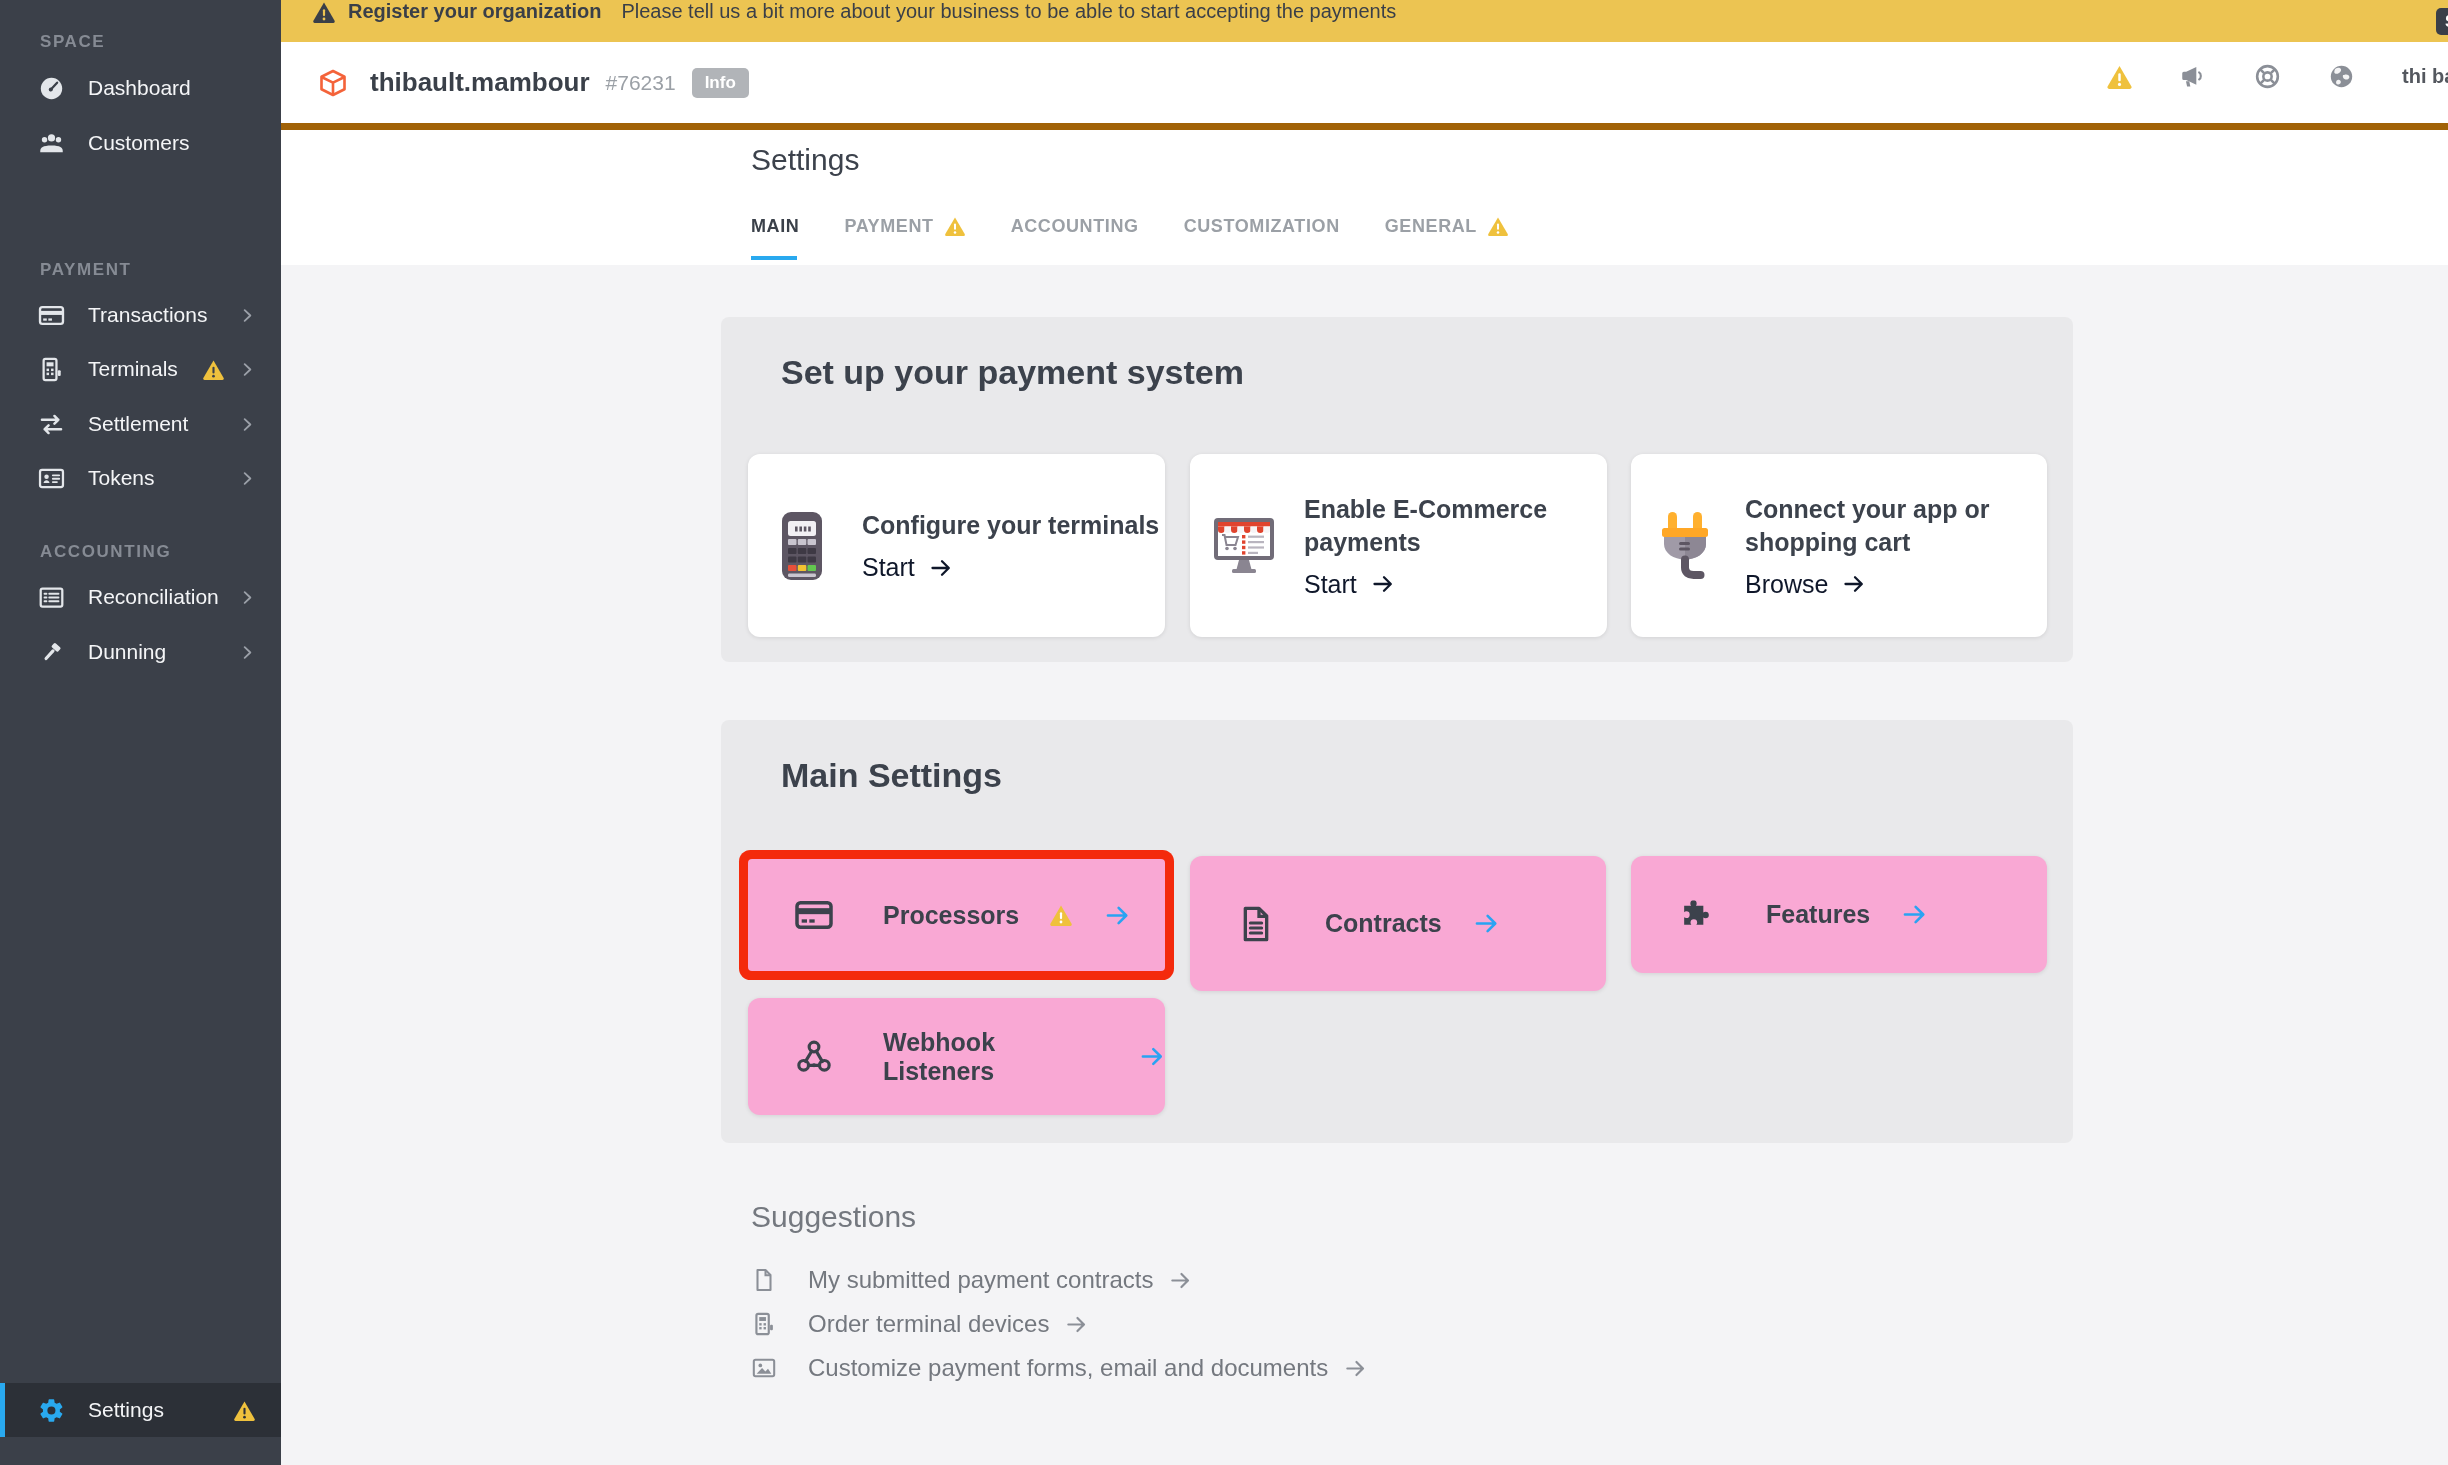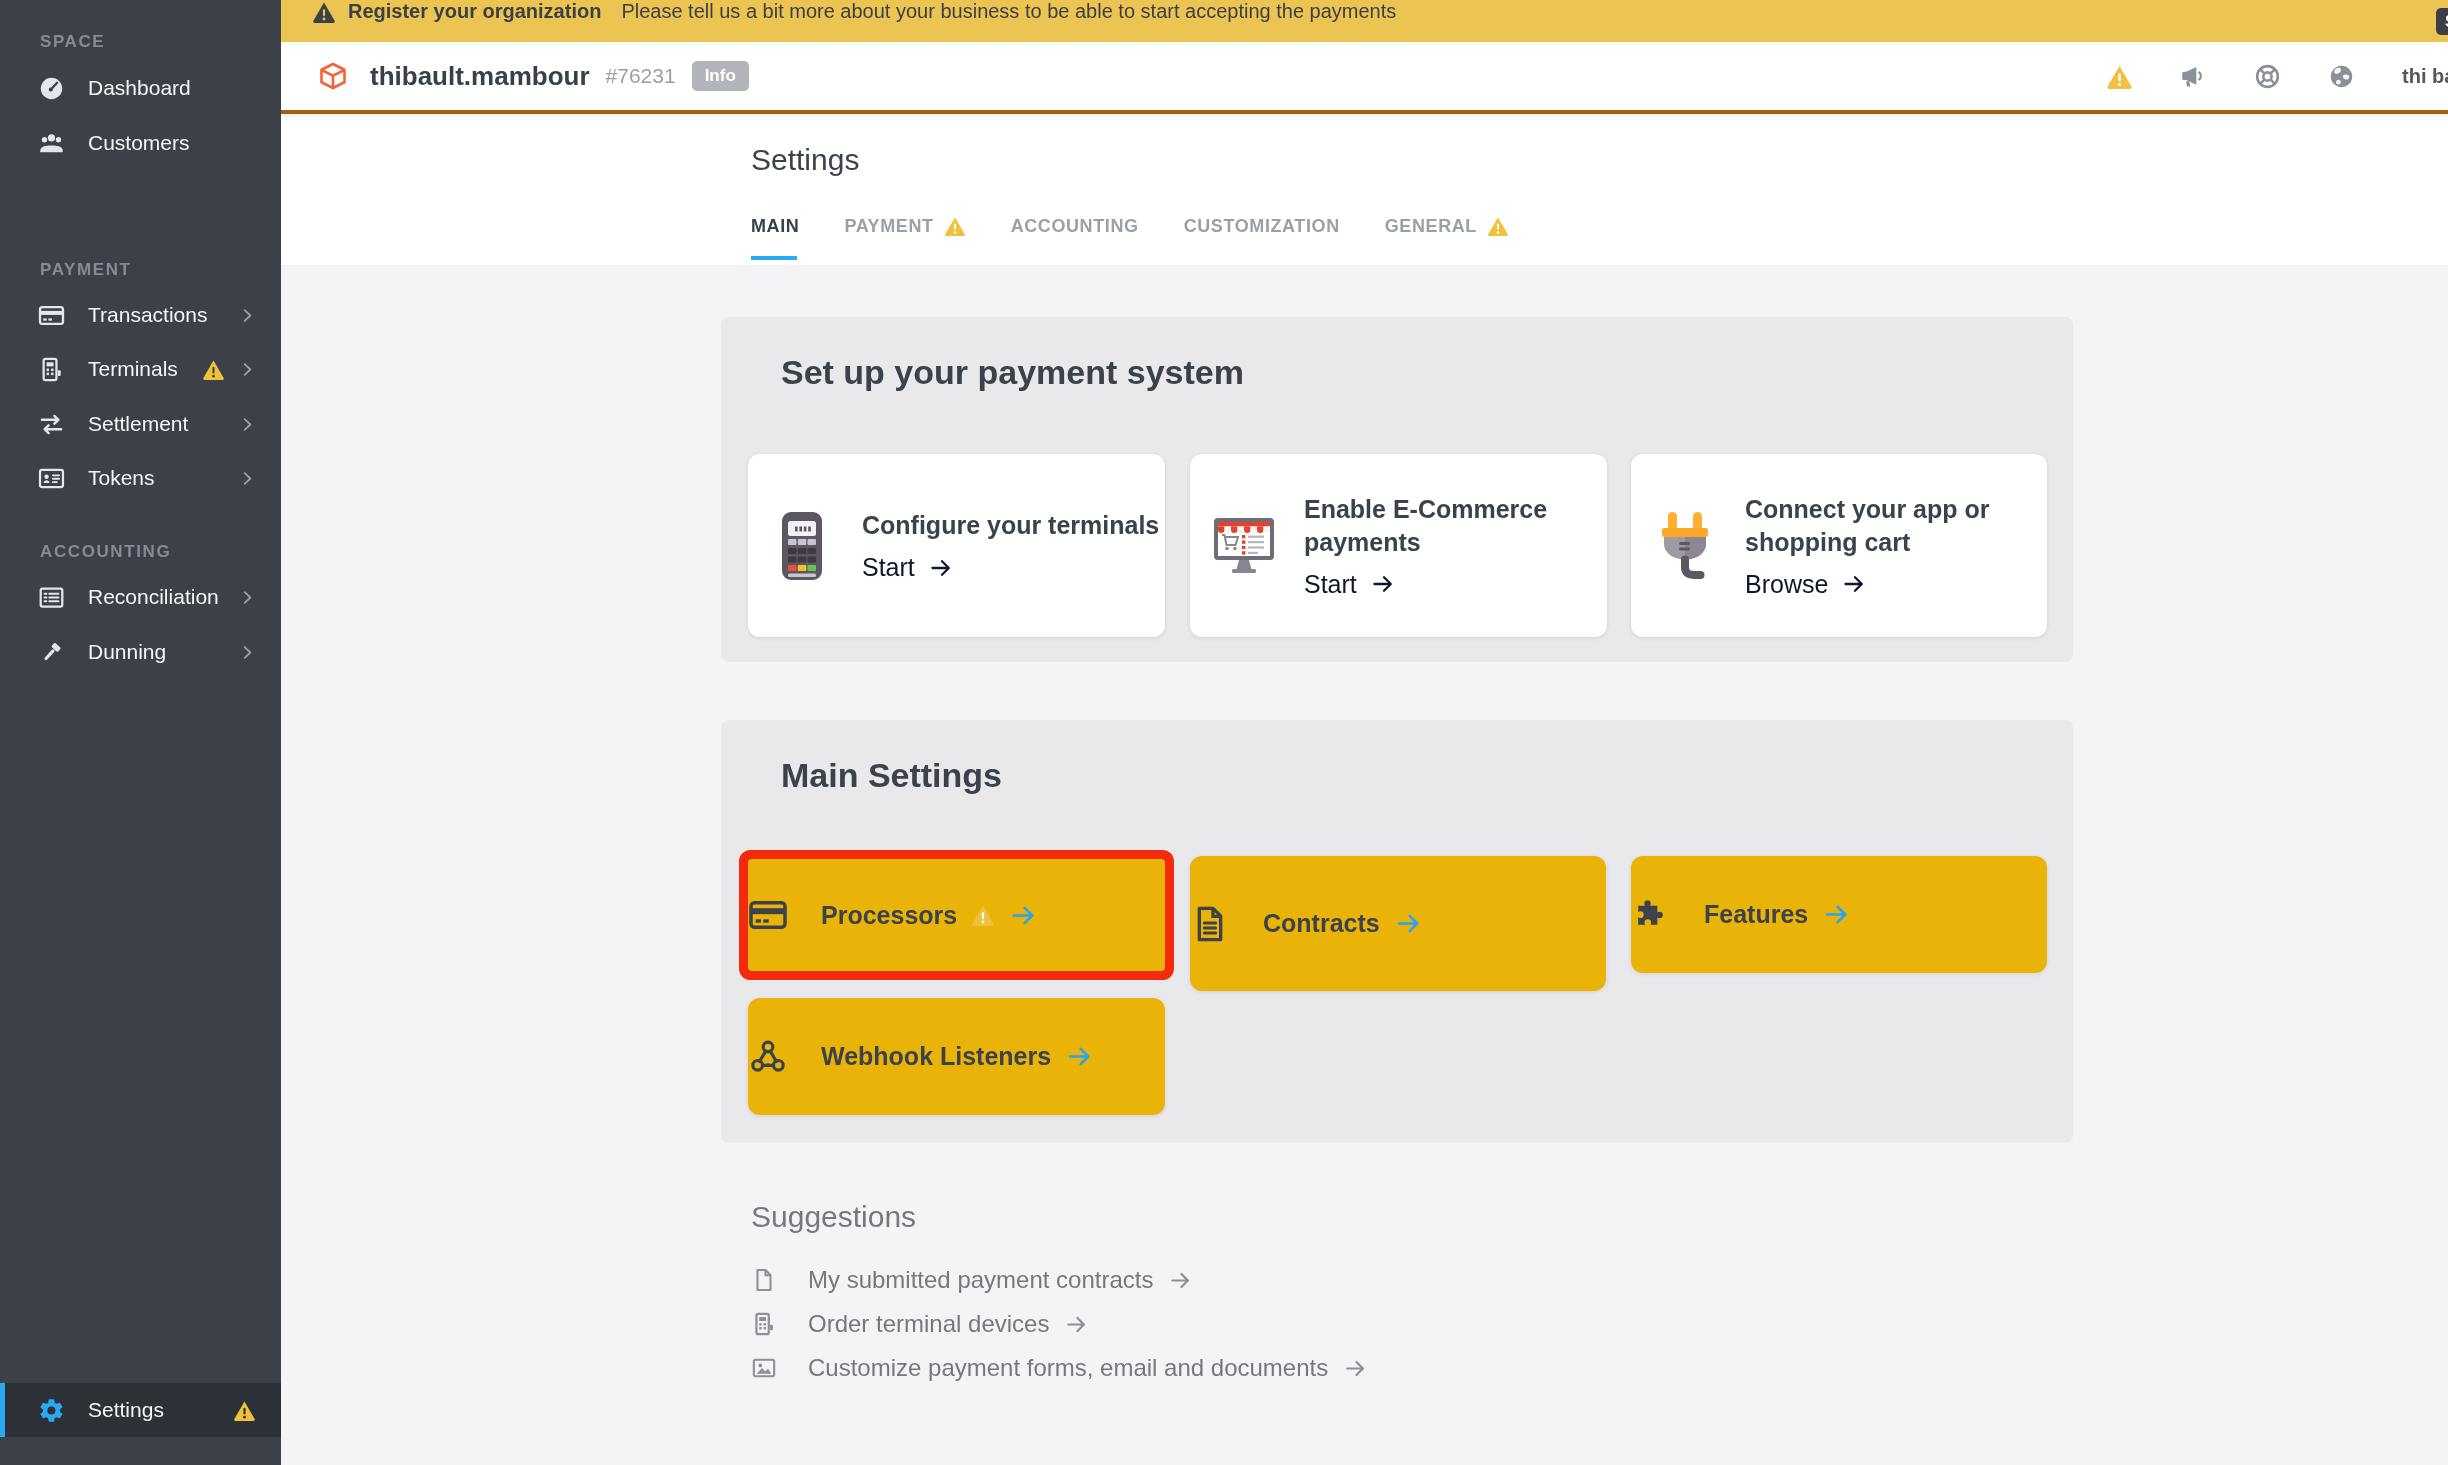--- a/index.html
+++ b/index.html
@@ -11,22 +11,22 @@
   .banner { position:absolute; left:281px; top:0; right:0; height:42px; background:#ecc452;
             display:flex; align-items:flex-start; padding-left:31px; z-index:5; }
   .banner .b-warn { width:24px; height:24px; color:#3a3f48; flex:0 0 auto; }
   .banner-title { font-size:20px; font-weight:700; color:#3a3f48; margin-left:12px; white-space:nowrap; }
   .banner-msg { font-size:20px; color:#3a3f48; margin-left:20px; white-space:nowrap; }
   .banner-btn { position:absolute; right:-30px; top:8px; height:27px; min-width:42px; background:#3a3f48;
                 border-radius:5px; color:#fff; font-size:16px; font-weight:700; display:flex;
                 align-items:center; padding:0 9px; }
 
   
-  .header { position:absolute; left:281px; top:42px; right:0; height:72px; background:#fff;
-            border-bottom:4px solid #a16207; display:flex; align-items:center; padding-left:37px; z-index:4; }
+  .header { position:absolute; left:281px; top:42px; right:0; height:88px; background:#fff;
+            border-bottom:7px solid #a16207; display:flex; align-items:center; padding-left:37px; z-index:4; }
   .logo { width:30px; height:30px; color:#f4633a; flex:0 0 auto; }
   .merchant-name { font-size:26px; font-weight:700; color:#3a4049; margin-left:22px; }
   .merchant-id { font-size:21px; color:#9ba0a6; margin-left:16px; }
   .info-badge { margin-left:16px; background:#b1b4b8; color:#fff; font-size:17px; font-weight:700;
                 border-radius:5px; padding:5px 13px; }
   .hdr-right { position:absolute; right:0; top:0; height:69px; display:flex; align-items:center; gap:47px; padding-right:0; }
   .hdr-ic { width:27px; height:27px; color:#8b8f97; cursor:pointer; }
   .hdr-ic.warn { color:#efc13d; }
   .hdr-account { font-size:20px; font-weight:700; color:#54585f; white-space:nowrap; width:46px; overflow:visible; }
 
@@ -59,22 +59,22 @@
   .panel-title { position:absolute; left:60px; top:36px; font-size:34px; font-weight:700; color:#3c424c; }
 
   .setup-card { position:absolute; top:137px; width:417px; height:183px; background:#fff; border-radius:12px;
                 box-shadow:0 1px 4px rgba(0,0,0,0.10); display:flex; align-items:center; padding-left:20px; cursor:pointer; }
   .setup-illus { width:68px; height:72px; flex:0 0 auto; }
   .setup-text { margin-left:26px; }
   .setup-title { font-size:25px; font-weight:700; color:#3c424c; line-height:33px; }
   .blue-link { display:flex; align-items:center; margin-top:11px; color:#0f172a; font-size:25px; cursor:pointer; }
   .blue-link .lnk-arrow { width:24px; height:24px; margin-left:14px; }
 
-  .ms-card { position:absolute; background:#eab308; border-radius:12px; box-shadow:0 1px 4px rgba(0,0,0,0.10);
-             display:flex; align-items:center; cursor:pointer; }
+  .ms-card { position:absolute; background:#f9a8d4; border-radius:12px; box-shadow:0 1px 4px rgba(0,0,0,0.10);
+             display:flex; align-items:center; padding-left:46px; cursor:pointer;gap:16px; }
   .ms-card.highlighted { box-shadow:0 0 0 9px #f42a0c; border-radius:4px; }
   .ms-icon { width:40px; height:40px; color:#3c424c; flex:0 0 auto; }
   .ms-label { font-size:25px; font-weight:700; color:#3c424c; margin-left:33px; }
   .ms-warn { width:24px; height:24px; color:#efc13d; margin-left:14px; }
   .ms-arrow { width:27px; height:27px; color:#2aa3f2; margin-left:15px; }
 
   .suggestions { position:absolute; left:470px; top:1083px; }
   .sugg-title { font-size:30px; font-weight:400; color:#74787f; }
   .sugg-list { margin-top:24px; }
   .sugg-row { display:flex; align-items:center; height:44px; cursor:pointer; }

